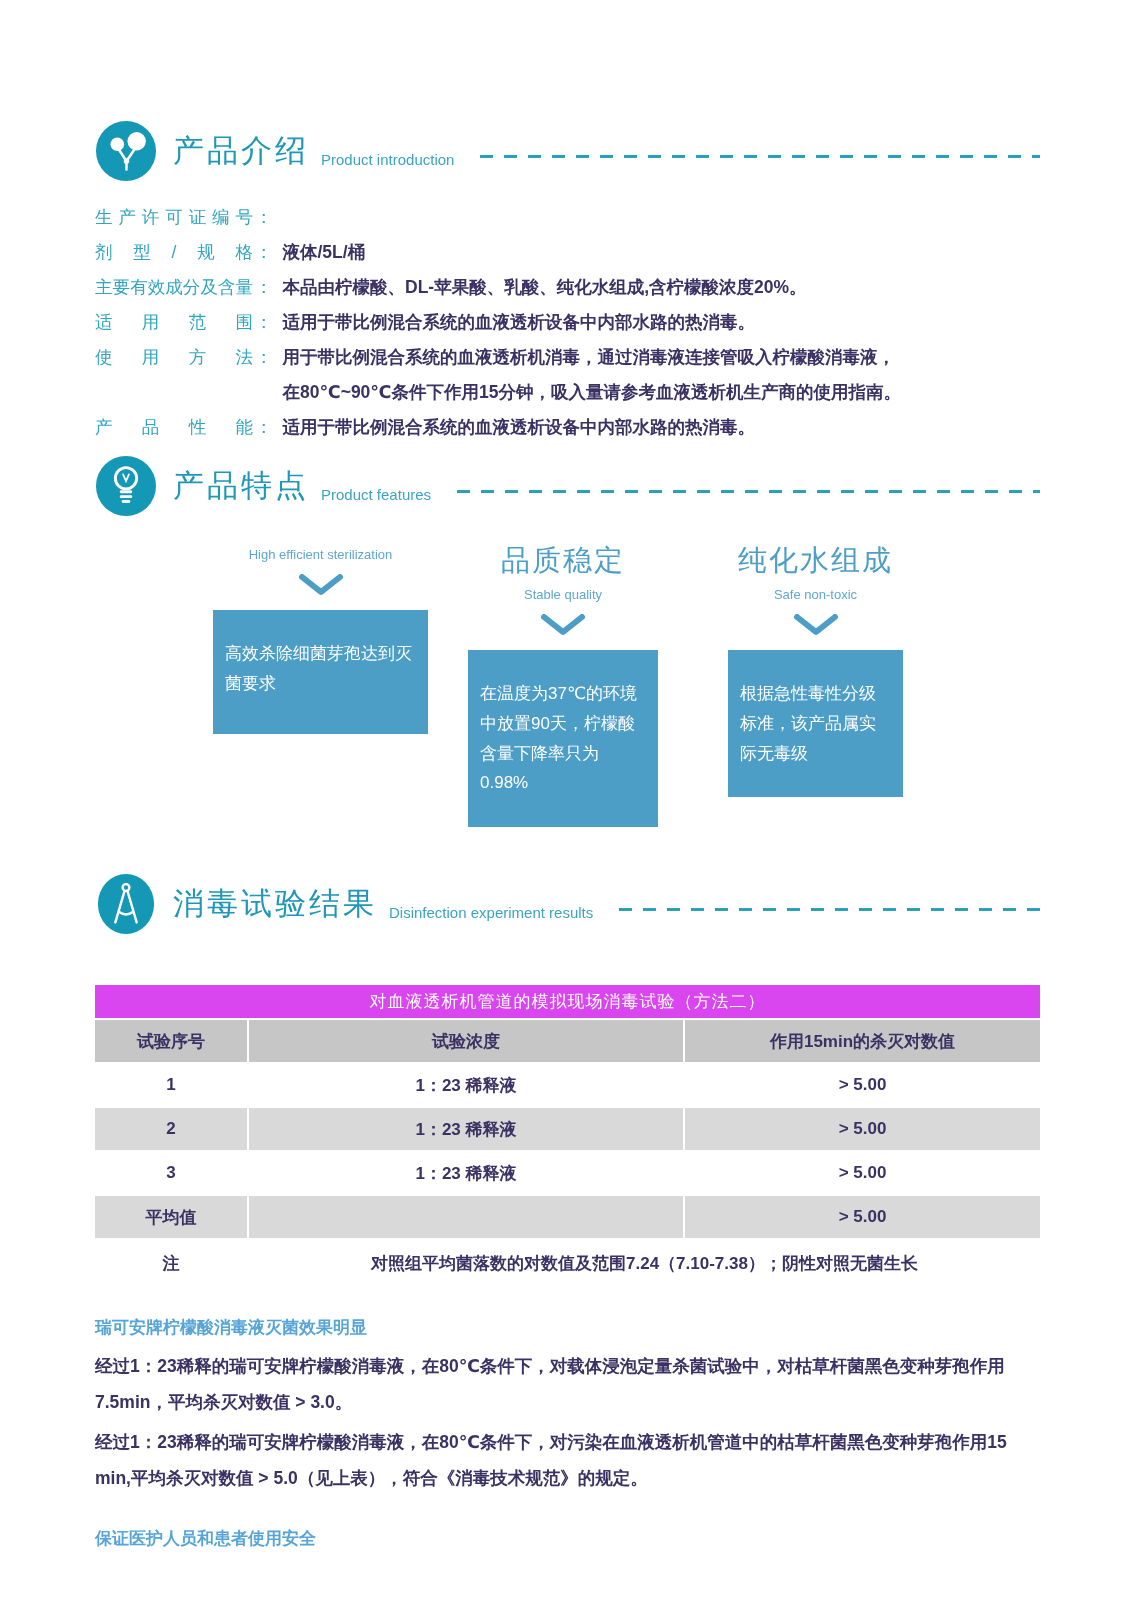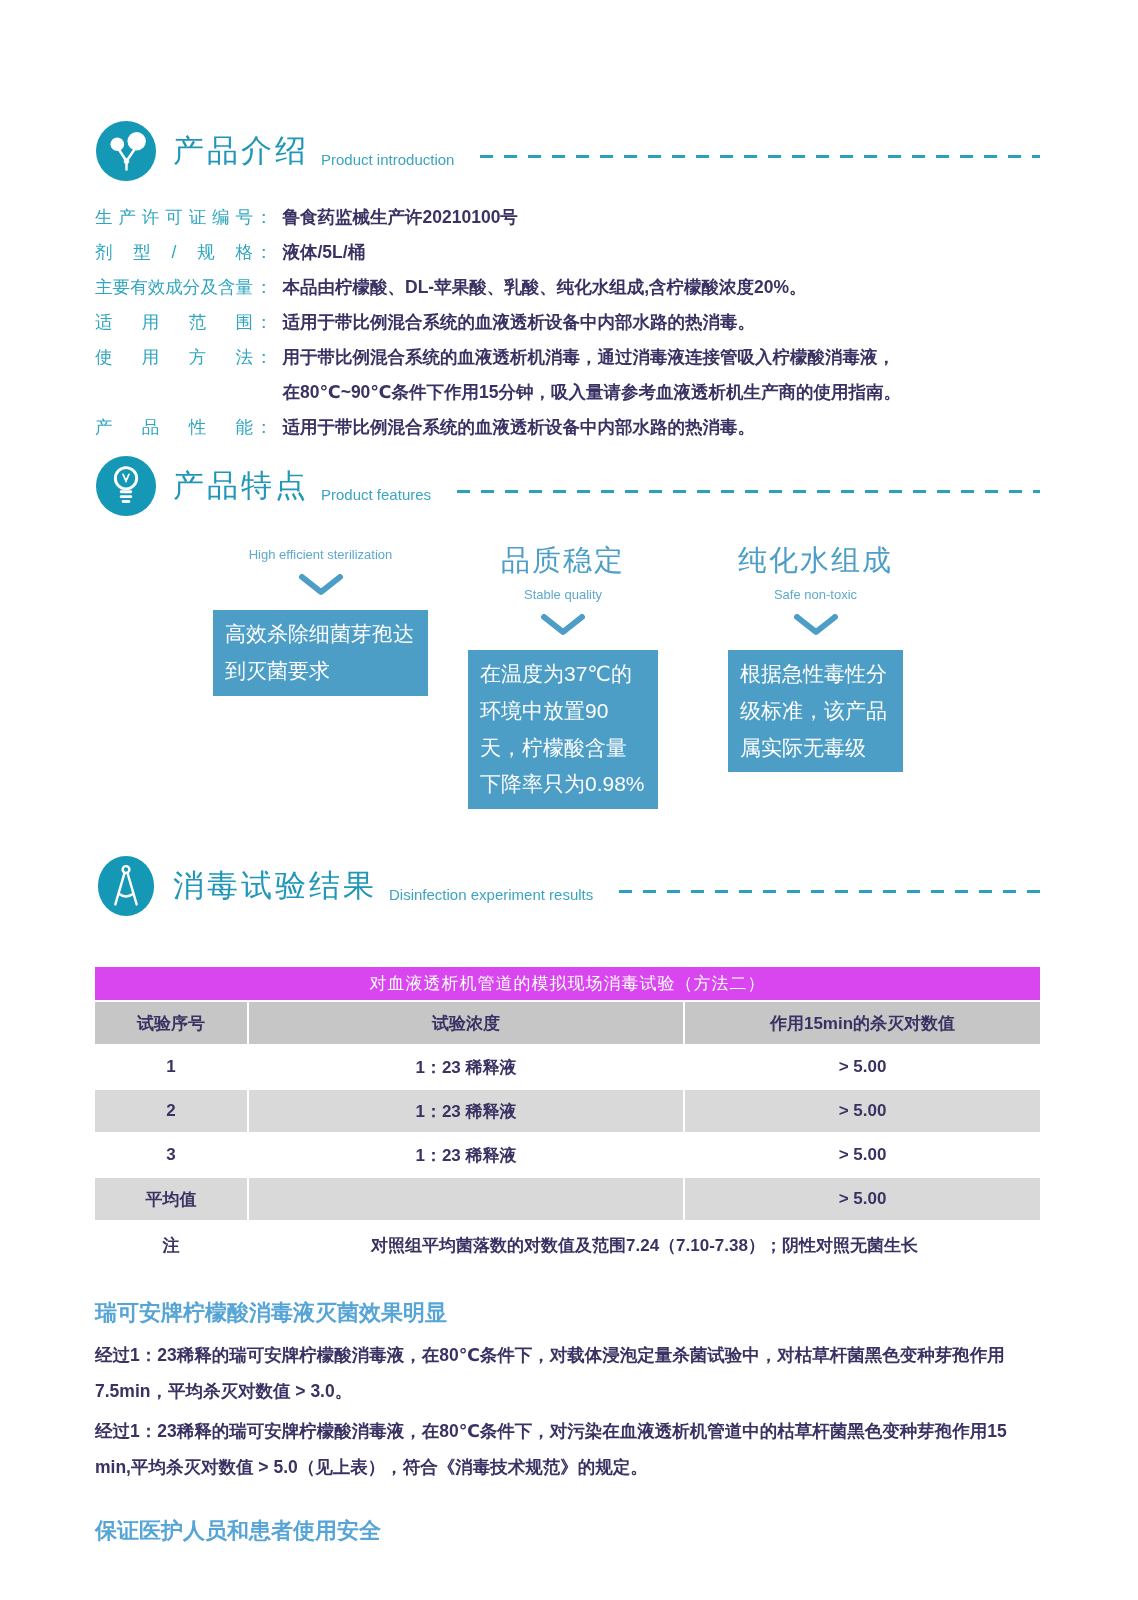--- a/index.html
+++ b/index.html
@@ -29,37 +29,37 @@
   .feat-row{display:flex;align-items:flex-start;margin-top:22px;}
   .feat{text-align:center;}
   .feat-1{margin-left:118px;width:215px;}
   .feat-2{margin-left:40px;width:190px;}
   .feat-3{margin-left:70px;width:175px;}
   .feat-title{font-size:29px;color:#4c9ec7;letter-spacing:2px;white-space:nowrap;}
   .feat-sub{font-size:13px;color:#5ea9cc;margin-top:6px;white-space:nowrap;}
   .feat-chevron{margin-top:12px;}
   .feat-chevron svg{display:block;margin:0 auto;}
   .feat-box{margin-top:14px;min-height:66px;background:#4c9ec7;color:#fff;
-            font-size:21px;line-height:1.75;text-align:left;padding:6px 12px;}
+            font-size:17px;line-height:1.75;text-align:left;padding:29px 12px;}
 
   
   .rtable{margin-top:48px;}
   .t-title{height:33px;background:#d946ef;color:#fff;display:flex;align-items:center;
            justify-content:center;font-size:17px;letter-spacing:1px;margin-bottom:2px;}
   .t-grid{display:grid;grid-template-columns:152px 434px 1fr;gap:2px;}
   .cell{height:42px;display:flex;align-items:center;justify-content:center;
         font-size:17px;color:#3b3263;font-weight:700;}
   .th{background:#c6c6c6;}
   .bg-w{background:#fff;}
   .bg-g{background:#d9d9d9;}
   .note-text{grid-column:2 / 4;height:46px;}
   .note-label{height:46px;}
 
   
-  .pb-head{color:#56a5d6;font-size:22px;font-weight:700;margin:30px 0 10px;}
+  .pb-head{color:#56a5d6;font-size:17px;font-weight:700;margin:30px 0 10px;}
   .pbody{color:#3b3263;font-size:17.5px;font-weight:700;line-height:2.05;margin:0 0 4px;}
 </style>
 </head>
 <body>
 
 <div class="page">
 
   <section>
     <div class="sec-head">
       <span class="icon-circle">
@@ -73,21 +73,20 @@
       </span>
       <span class="sec-title">产品介绍</span>
       <span class="sec-sub">Product introduction</span>
       <span class="dash"></span>
     </div>
 
     <div class="fields">
       <div class="frow">
         <span class="flabel">生产许可证编号</span>
           <span class="fcolon">：</span>
-        <div class="fvalue">鲁食药监械生产许20210100号</div>
       </div>
       <div class="frow">
         <span class="flabel">剂型/规格</span>
           <span class="fcolon">：</span>
         <div class="fvalue">液体/5L/桶</div>
       </div>
       <div class="frow">
         <span class="flabel">主要有效成分及含量</span>
           <span class="fcolon">：</span>
         <div class="fvalue">本品由柠檬酸、DL-苹果酸、乳酸、纯化水组成,含柠檬酸浓度20%。</div>

